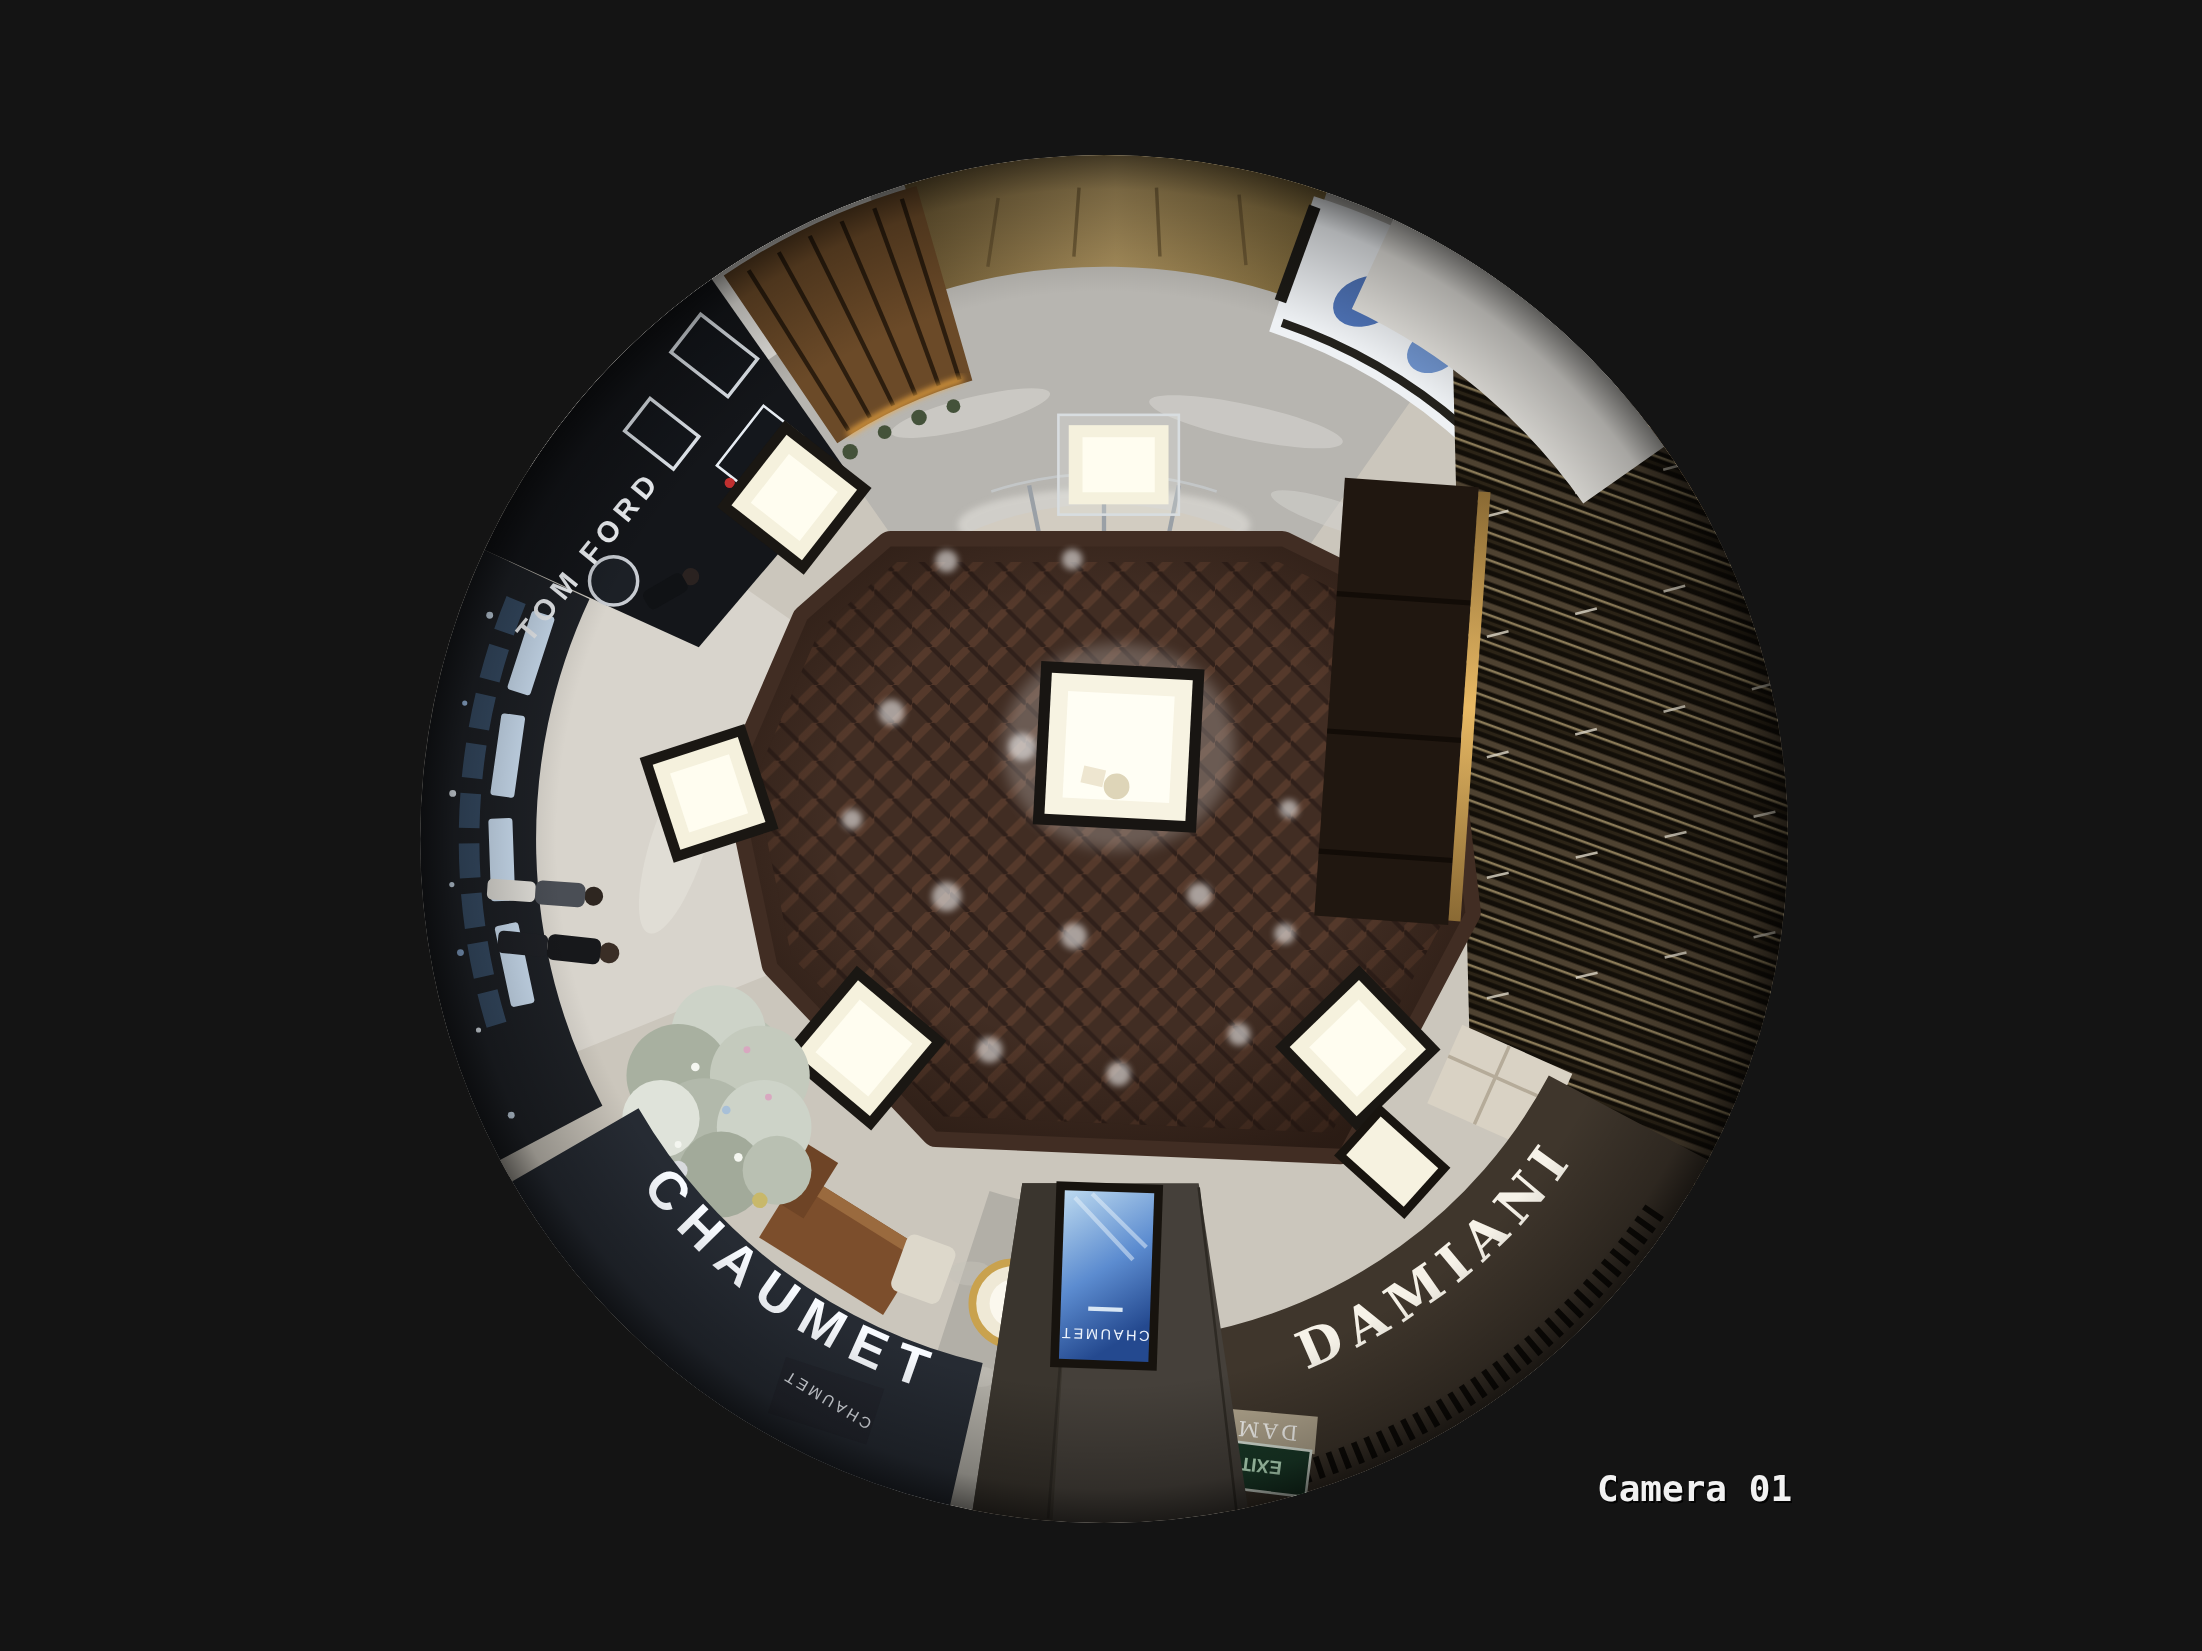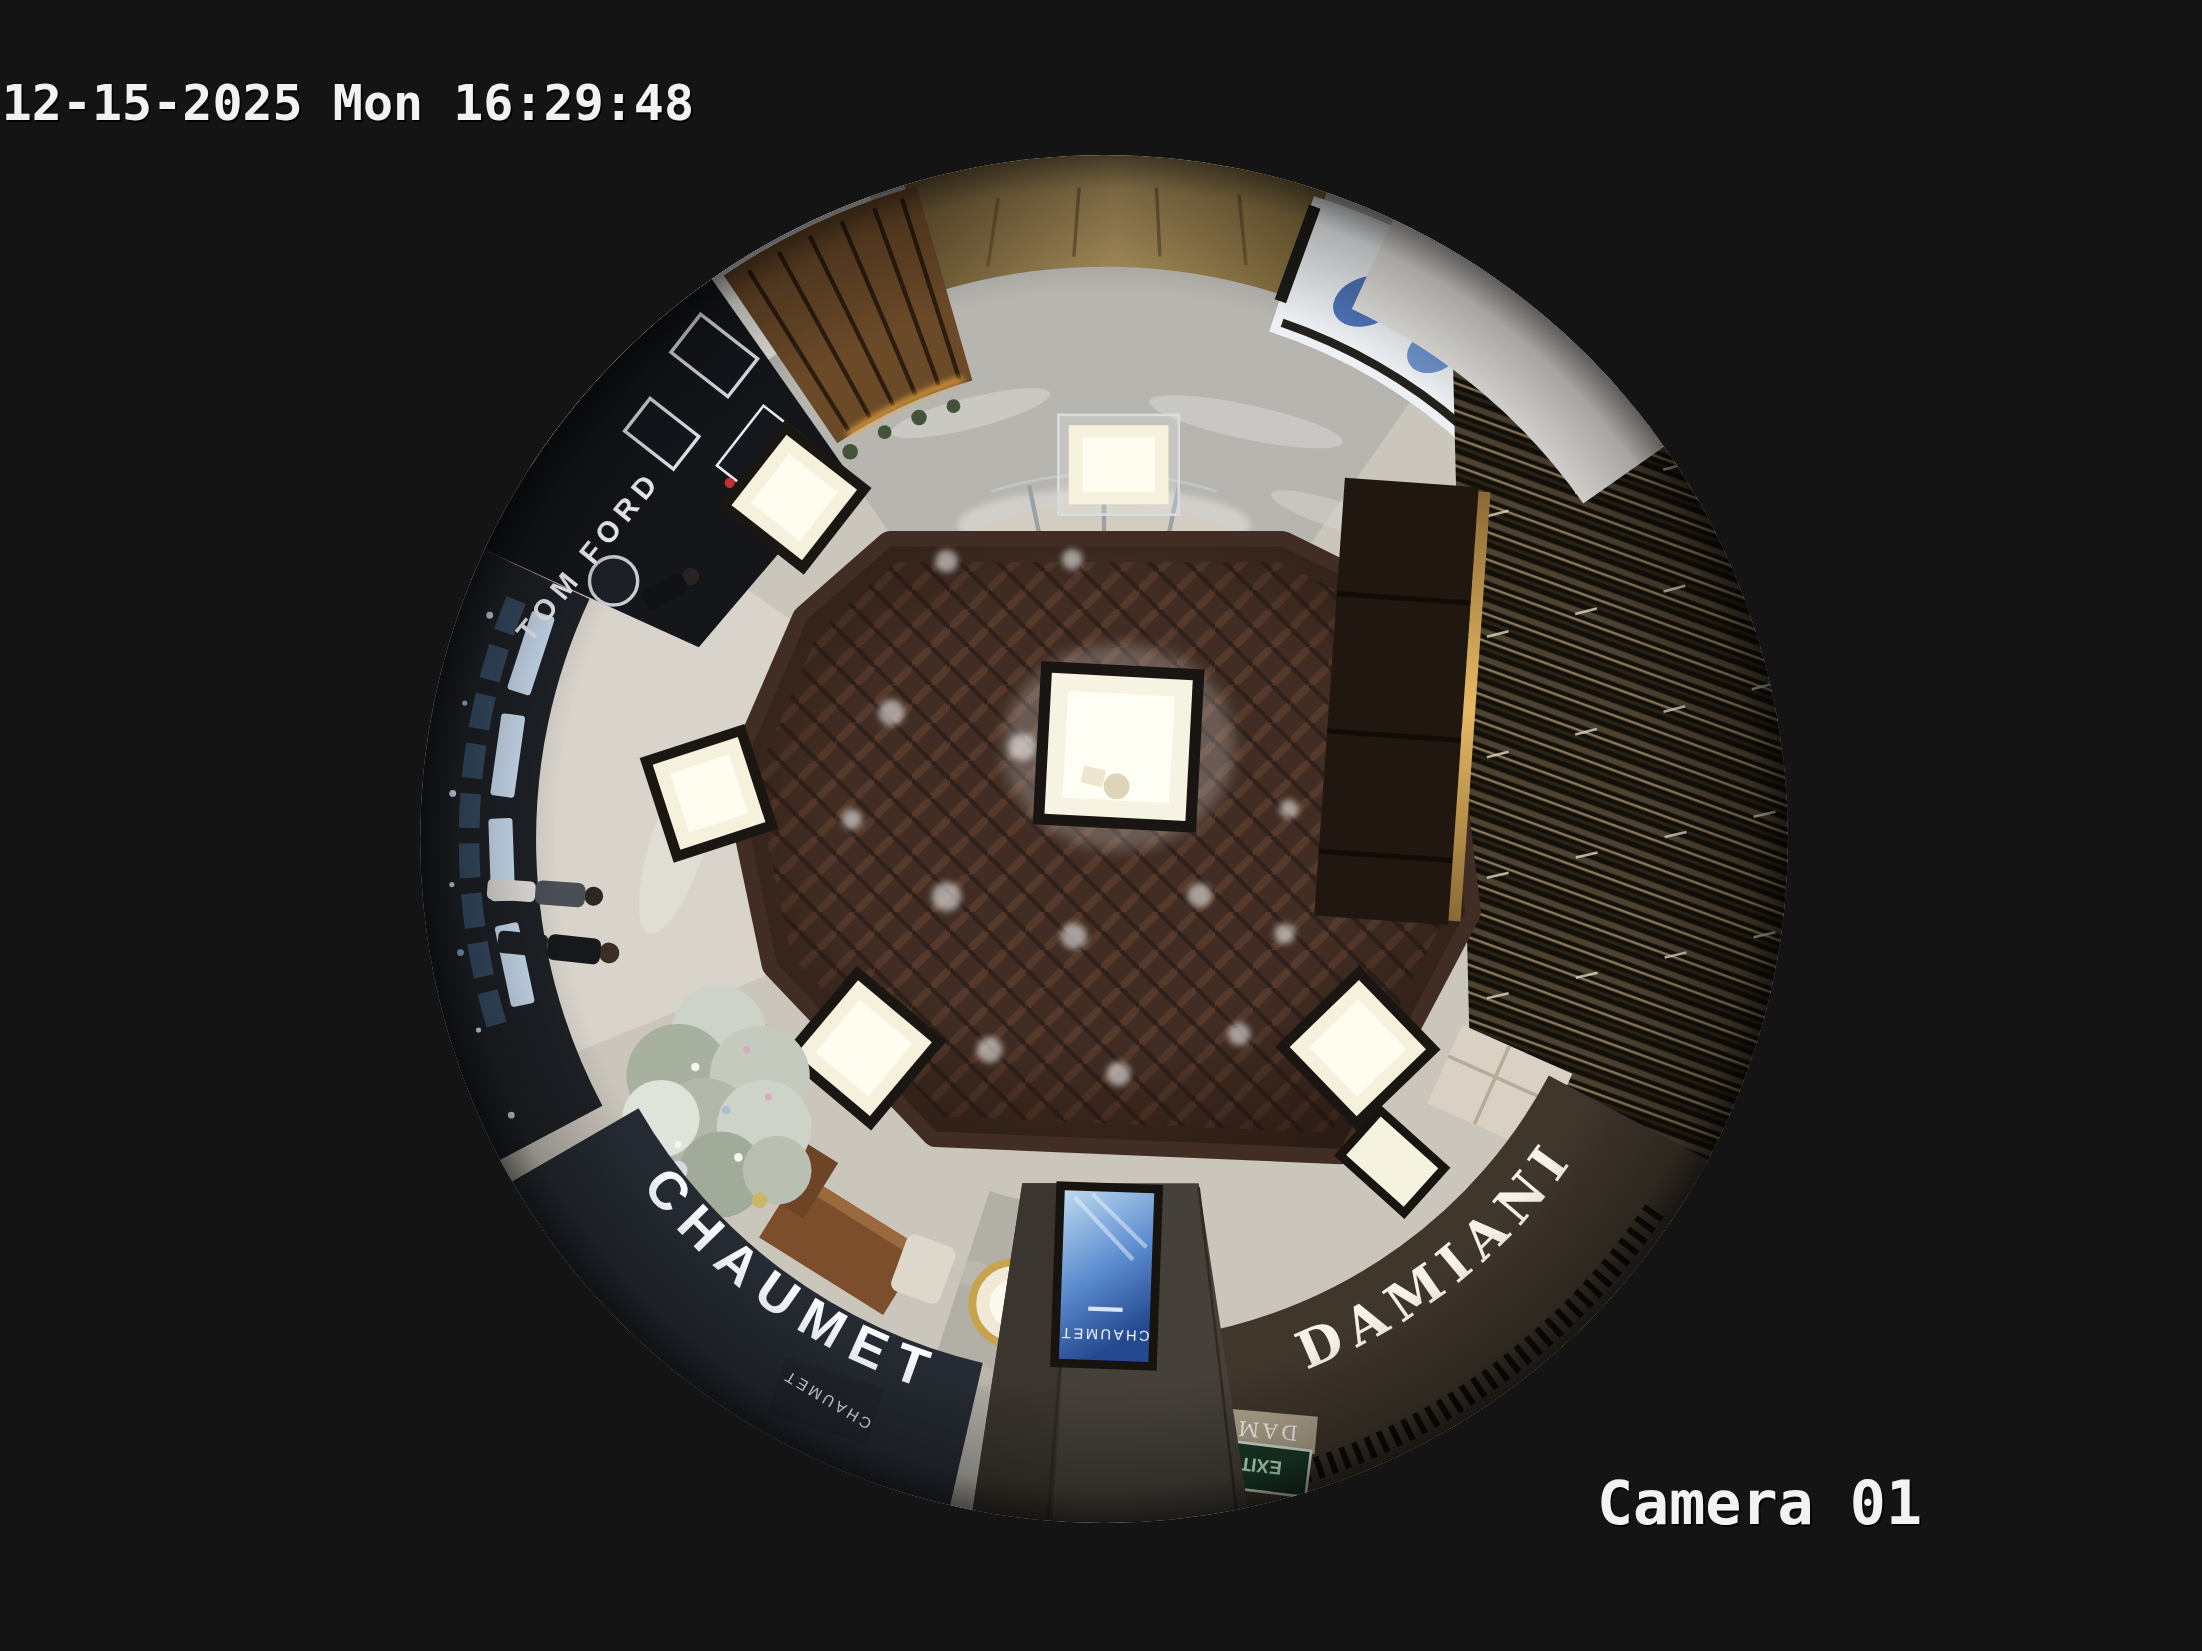--- a/index.html
+++ b/index.html
@@ -1,30 +1,29 @@
 <!DOCTYPE html>
 <html style="font-size:13.8px"><head>
 <meta charset="utf-8">
 <style>
   html,body{margin:0;padding:0;background:#131313;}
   .stage{position:relative;width:2203px;height:1652px;background:#141414;overflow:hidden;
          font-family:"DejaVu Sans Mono","Liberation Mono",monospace;}
   .osd{position:absolute;color:#f2f2f2;font-weight:bold;letter-spacing:0;
        text-shadow:1.7px 1.7px 0 rgba(0,0,0,.85);white-space:pre;}
   #ts{left:1.7px;top:74px;font-size:50px;}
-  #cam{left:1597px;top:1468px;font-size:60px;}
+  #cam{left:1597px;top:1468px;font-size:36px;}
   .fisheye{position:absolute;left:420px;top:155px;width:1368px;height:1368px;}
   svg text{user-select:none;}
 </style>
 </head>
 <body>
 
 <div class="stage">
 
-  <div id="ts" class="osd">12-15-2025 Mon 16:29:48</div>
   <div id="cam" class="osd">Camera 01</div>
 
   <svg class="fisheye" viewBox="0 0 1590 1590">
     <defs>
       <clipPath id="lens">
           <circle cx="795" cy="795" r="795"></circle>
         </clipPath>
       <pattern id="herr" width="44" height="44" patternUnits="userSpaceOnUse">
         <rect width="44" height="44" fill="#412d23"></rect>
         <path d="M0,22 L22,0 M22,44 L44,22" stroke="#55392b" stroke-width="9" fill="none"></path>

